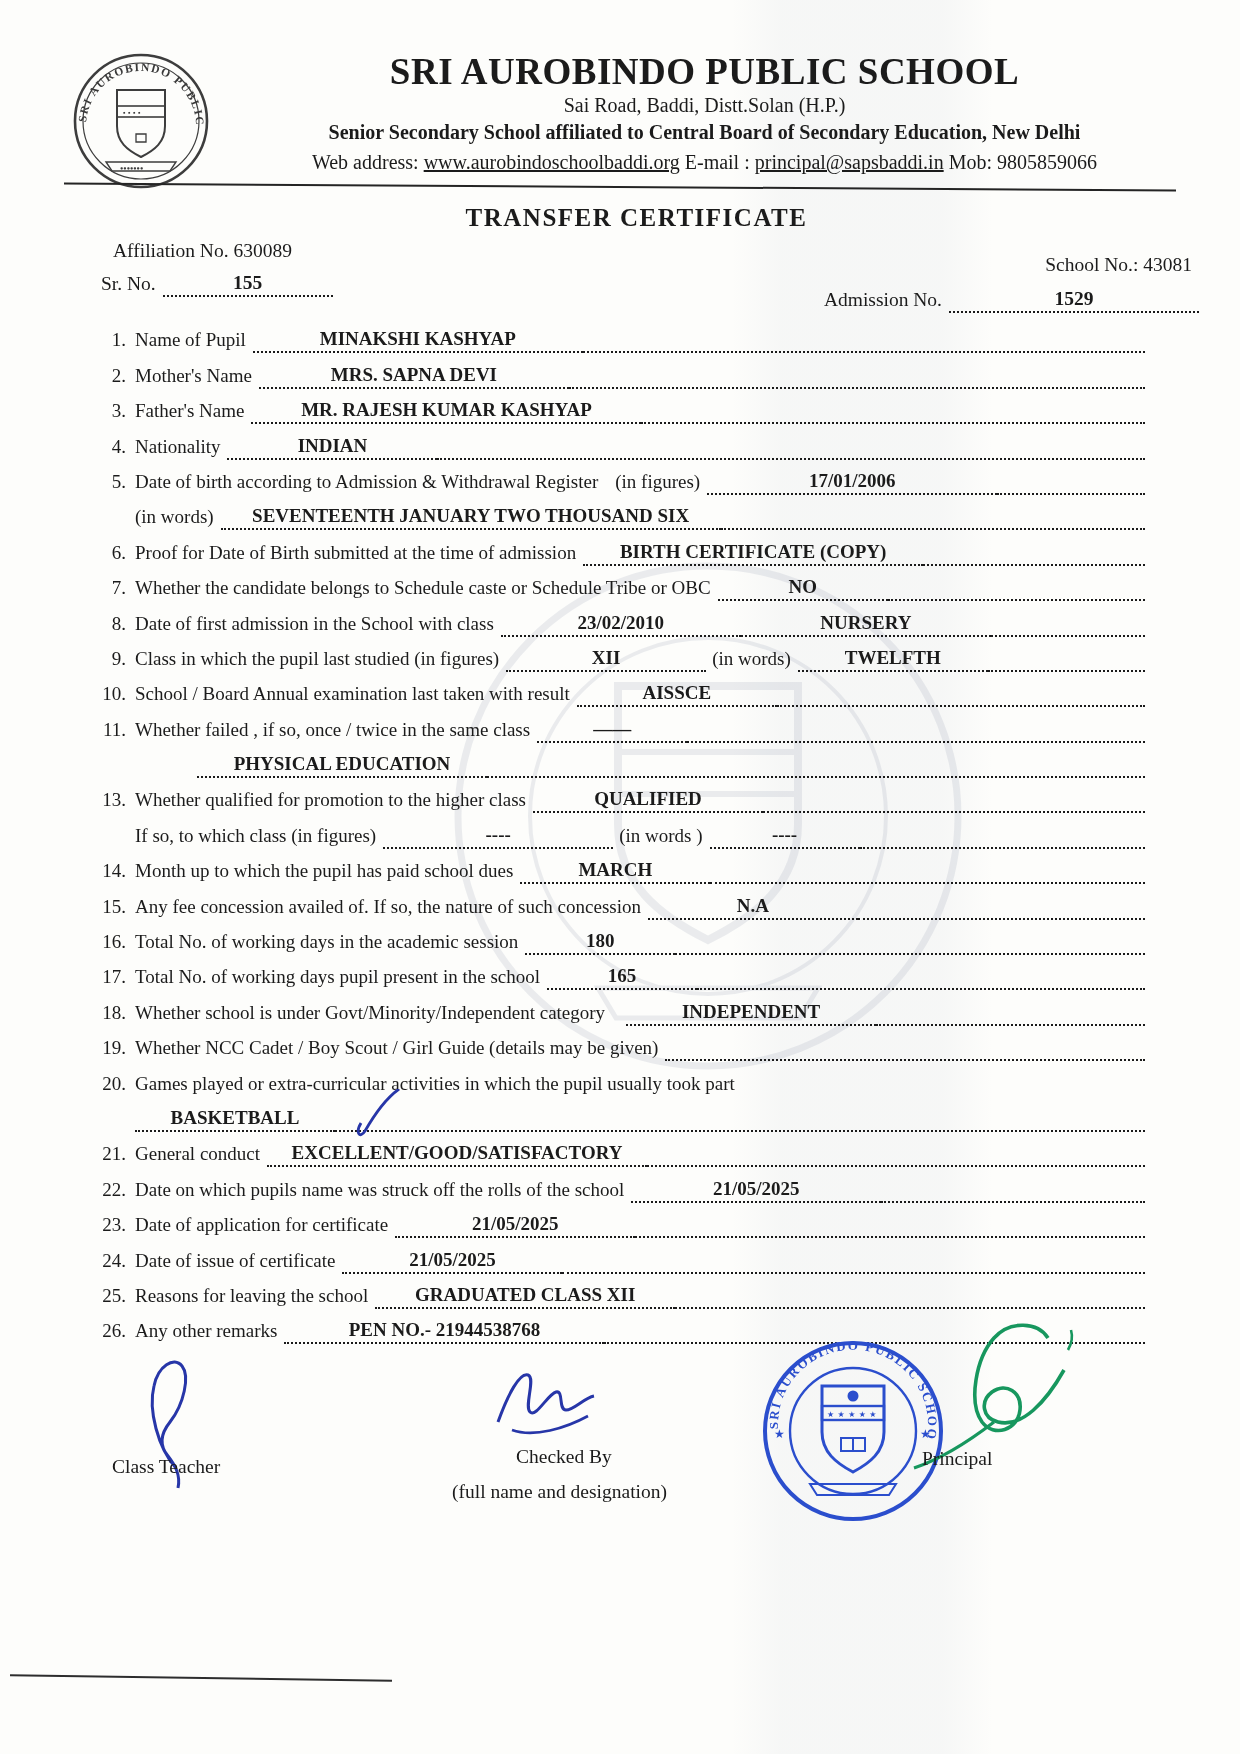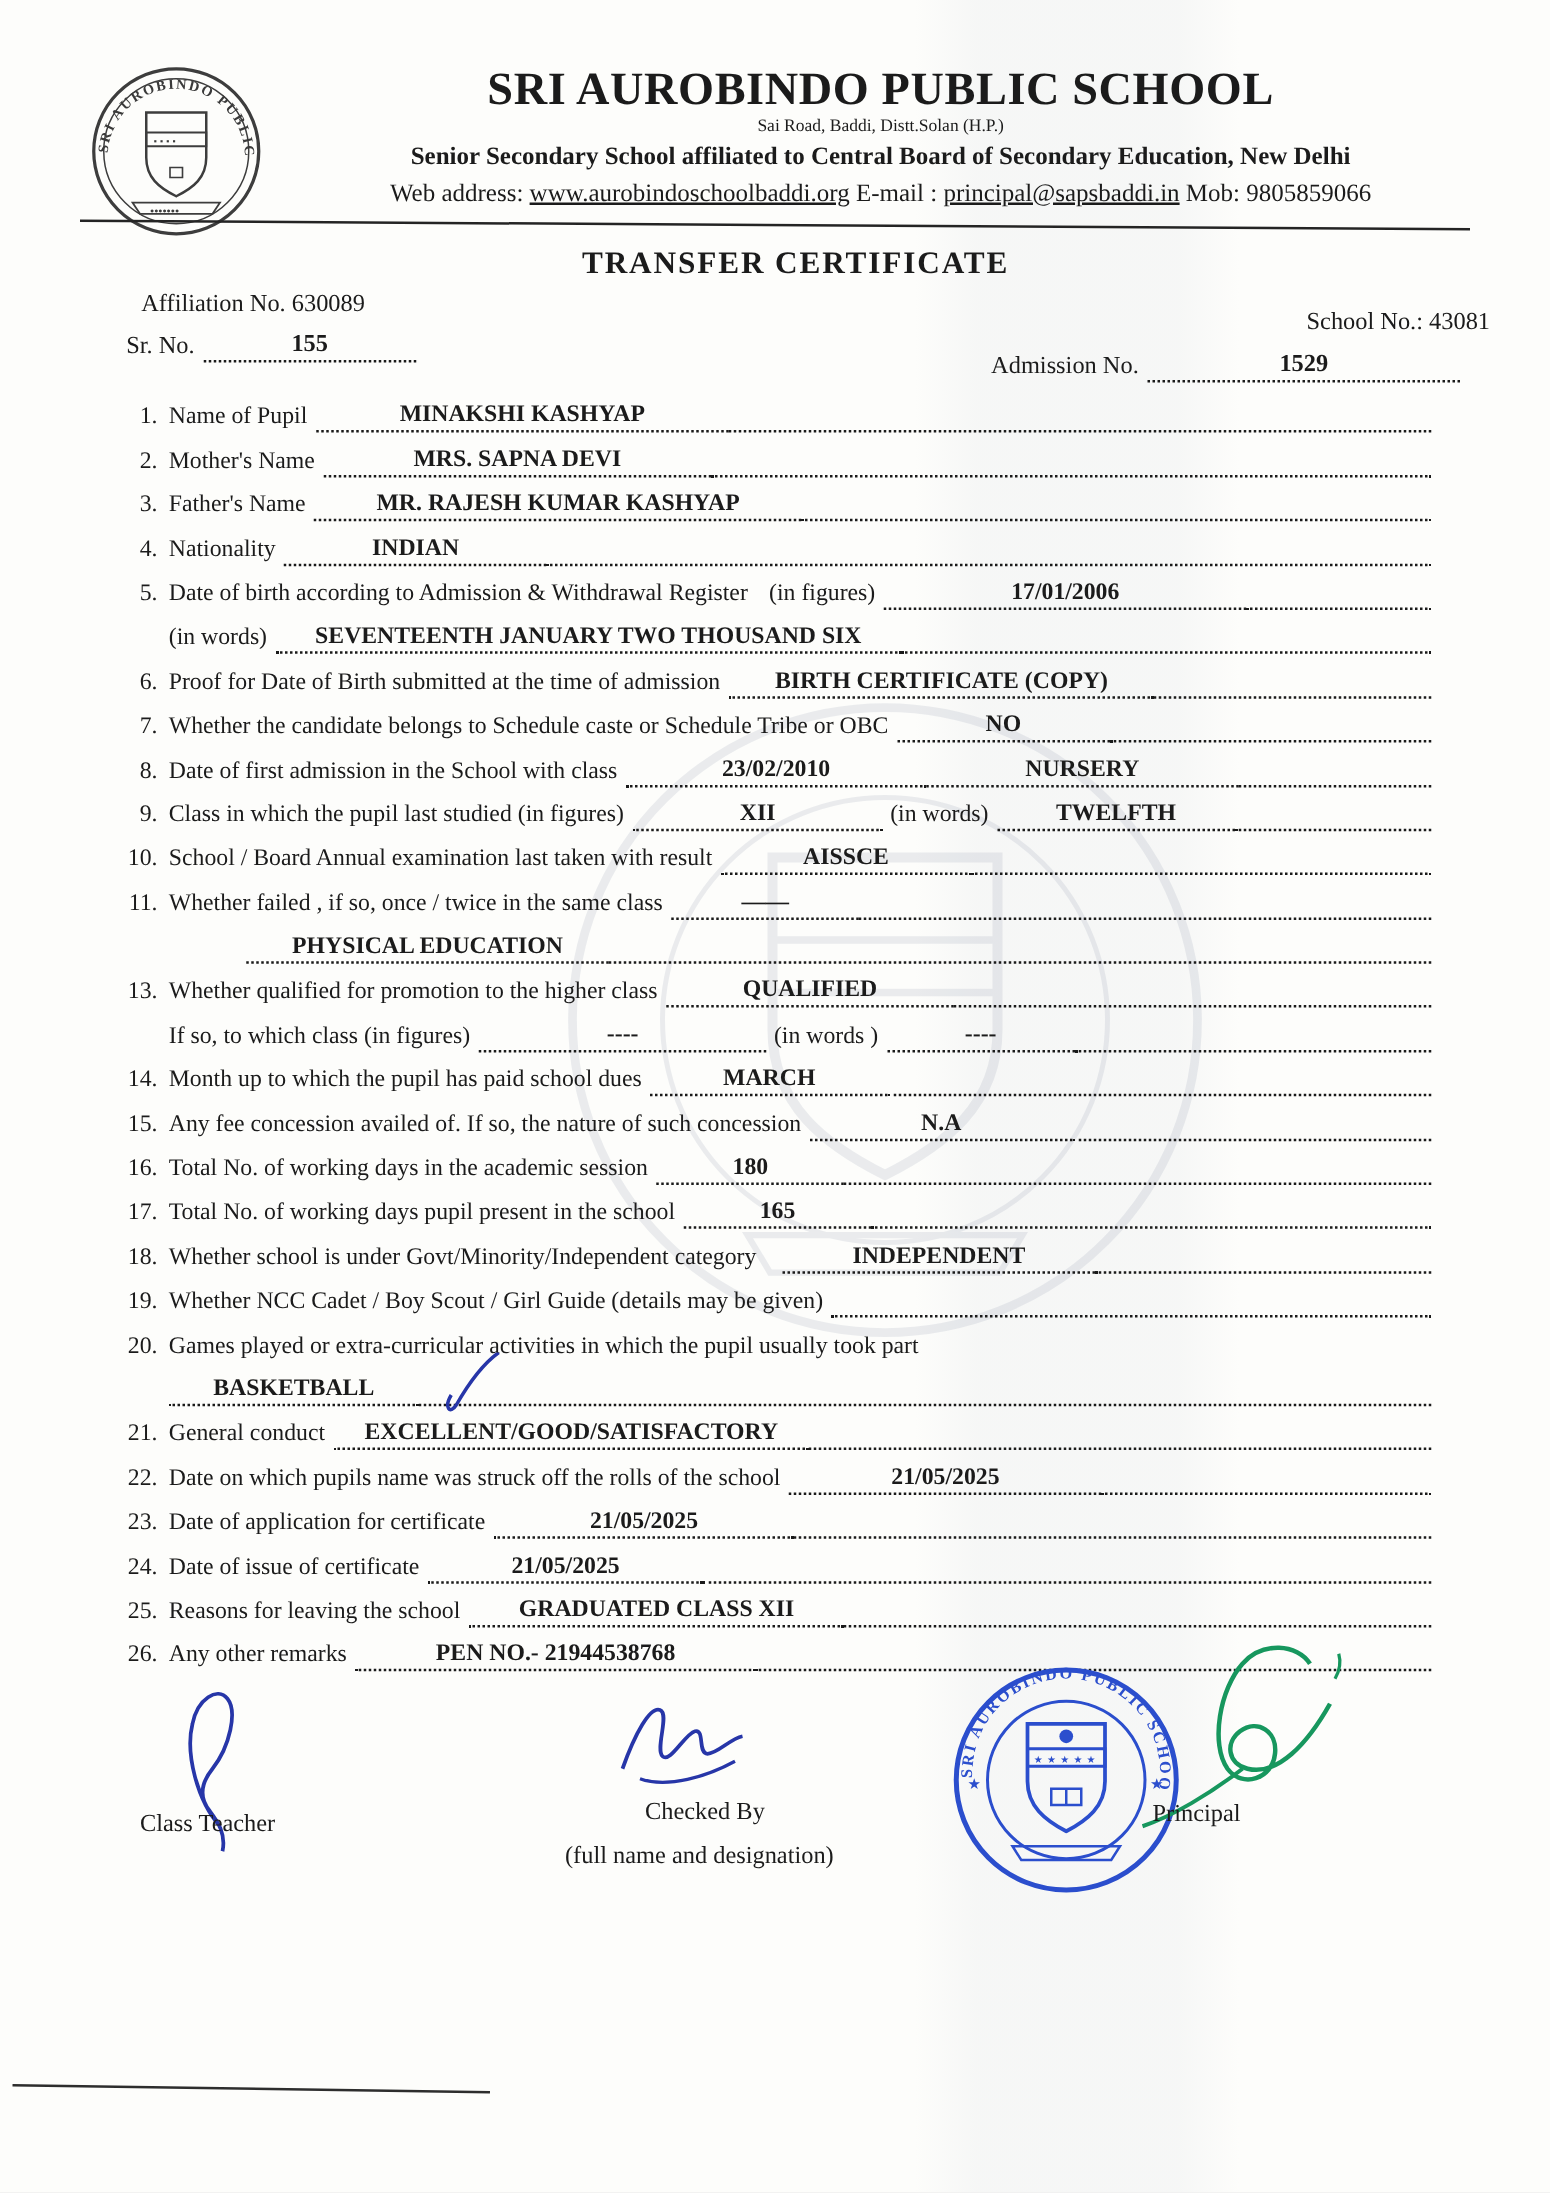--- a/index.html
+++ b/index.html
@@ -5,32 +5,32 @@
   html,body{margin:0;padding:0;background:#e9e9e9;}
   .page{position:relative;width:1240px;height:1754px;margin:0 auto;background:#fdfdfb;
         font-family:"Liberation Serif","DejaVu Serif",serif;color:#1b1b1b;overflow:hidden;}
   .page::before{content:"";position:absolute;inset:0;pointer-events:none;
         background:linear-gradient(90deg,transparent 59%,rgba(186,193,205,.10) 63%,rgba(186,193,205,.10) 76%,transparent 80%);}
   
   .header{position:relative;padding-top:50px;}
   .logo{position:absolute;left:70px;top:50px;}
   .head-text{margin:0 36px 0 205px;text-align:center;}
   .school-name{font-size:37px;font-weight:bold;letter-spacing:.5px;}
-  .school-address{font-size:14px;margin-top:1px;}
+  .school-address{font-size:20px;margin-top:1px;}
   .school-affil{font-size:20px;font-weight:bold;margin-top:4px;}
   .school-contact{font-size:20px;margin-top:7px;white-space:nowrap;}
   .und{text-decoration:underline;}
   .rule{margin:12px 64px 0;border-top:2.6px solid #242424;transform:rotate(.35deg);}
   
   .meta{position:relative;height:122px;font-size:19.5px;padding-left:33px;}
   .tc-title{text-align:center;font-size:25px;font-weight:bold;letter-spacing:1.5px;padding-top:16px;}
   .affil-no{position:absolute;left:113px;top:52px;}
   .school-no{position:absolute;right:48px;top:66px;}
   .sr-no{position:absolute;left:101px;top:84px;display:flex;align-items:flex-end;}
-  .adm-no{position:absolute;right:72px;top:100px;display:flex;align-items:flex-end;}
+  .adm-no{position:absolute;right:41px;top:100px;display:flex;align-items:flex-end;}
   
   .items{padding:8px 95px 0 88px;}
   .line{display:flex;align-items:flex-end;height:35.4px;font-size:19px;position:relative;}
   .num{flex:0 0 38px;text-align:right;padding-right:9px;padding-bottom:2px;}
   .lbl{white-space:nowrap;padding-bottom:2px;margin-right:7px;}
   .dots{border-bottom:2.6px dotted #1a1a1a;text-align:center;min-width:0;position:relative;}
   .val{font-weight:bold;display:inline-block;padding:0 4px 1px;white-space:nowrap;}
   .fillseg{flex:1 1 auto;}
   .check{position:absolute;left:16px;bottom:-15px;}
   

